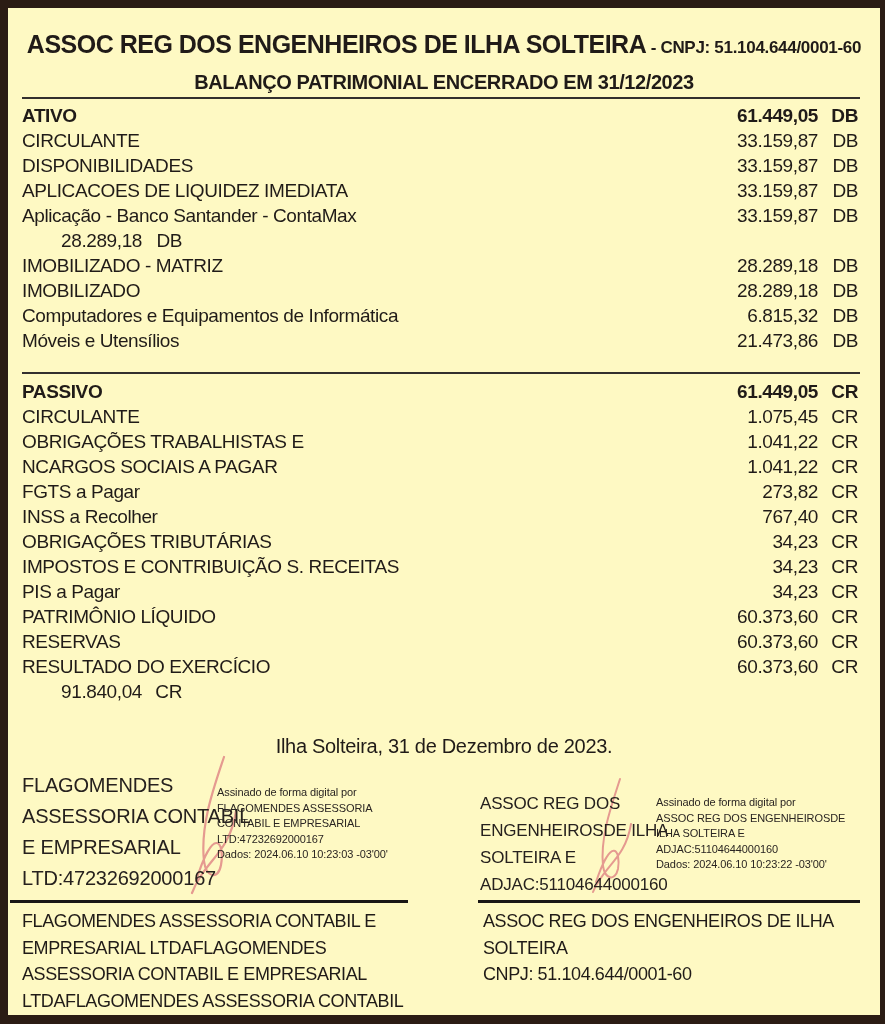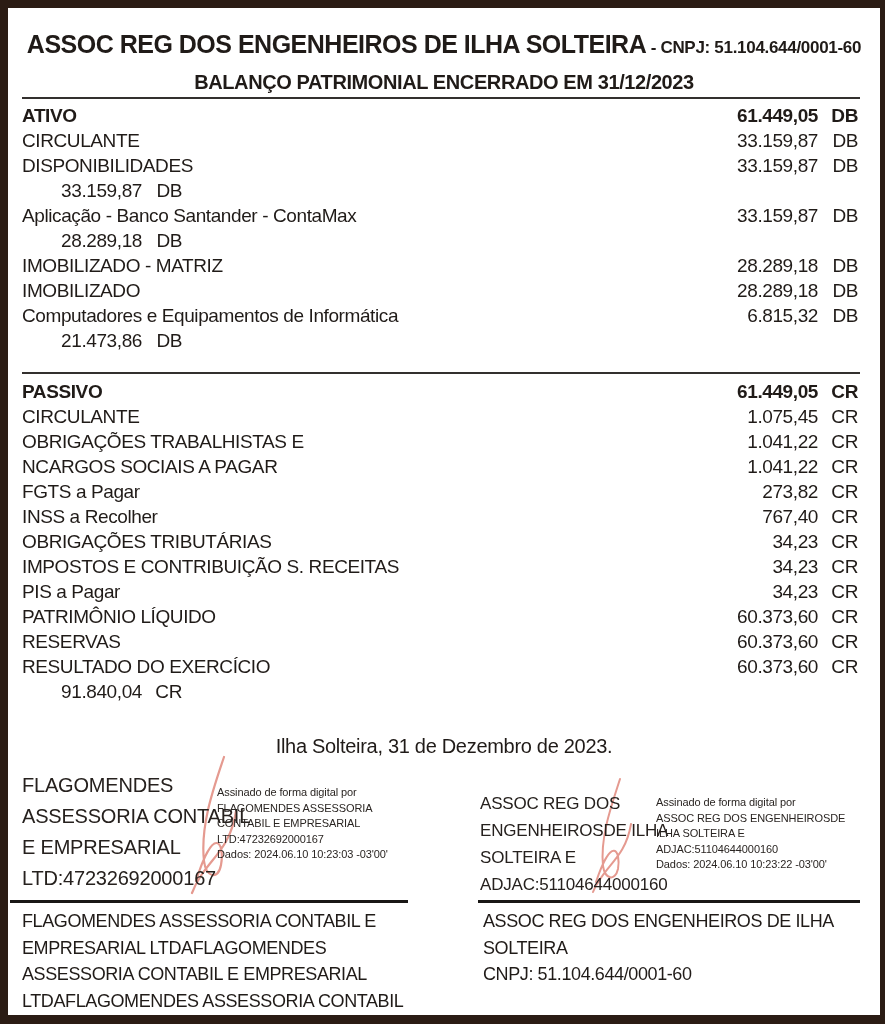--- a/index.html
+++ b/index.html
@@ -9,21 +9,21 @@
     color:#201b18;
     background:#2b1c14;
   }
   .frame {
     position:relative; width:885px; height:1024px;
     background:#2b1c14;
     padding:8px 5px 9px 8px;
   }
   .sheet {
     position:relative; width:872px; height:1007px;
-    background:#ffffff; overflow:hidden;
+    background:#fef9c3; overflow:hidden;
   }
   
   .hdr { position:absolute; top:22px; left:0; right:0; text-align:center; }
   .hdr .title   { font-size:25px; font-weight:700; letter-spacing:-0.5px; }
   .hdr .cnpj    { font-size:17px; font-weight:700; letter-spacing:-0.3px; }
   .hdr .subtitle{ font-size:20px; font-weight:700; letter-spacing:-0.4px; margin-top:12px; }
   
   .rule { position:absolute; left:14px; width:838px; height:2px; background:#33302e; }
   .rule-top     { top:89px; }
   .rule-divider { top:364px; }
@@ -87,20 +87,21 @@
           <span class="lbl">CIRCULANTE</span>
           <span class="val">33.159,87</span>
           <span class="sfx">DB</span>
         </div>
       <div class="row">
           <span class="lbl">DISPONIBILIDADES</span>
           <span class="val">33.159,87</span>
           <span class="sfx">DB</span>
         </div>
       <div class="row">
+          <span class="lbl">APLICACOES DE LIQUIDEZ IMEDIATA</span>
           <span class="val">33.159,87</span>
           <span class="sfx">DB</span>
         </div>
       <div class="row">
           <span class="lbl">Aplicação - Banco Santander - ContaMax</span>
           <span class="val">33.159,87</span>
           <span class="sfx">DB</span>
         </div>
       <div class="row">
           <span class="val">28.289,18</span>
@@ -115,20 +116,21 @@
           <span class="lbl">IMOBILIZADO</span>
           <span class="val">28.289,18</span>
           <span class="sfx">DB</span>
         </div>
       <div class="row">
           <span class="lbl">Computadores e Equipamentos de Informática</span>
           <span class="val">6.815,32</span>
           <span class="sfx">DB</span>
         </div>
       <div class="row">
+          <span class="lbl">Móveis e Utensílios</span>
           <span class="val">21.473,86</span>
           <span class="sfx">DB</span>
         </div>
     </div>
 
     <div class="rule rule-divider"></div>
 
     <div class="tbl tbl-passivo">
       <div class="row row-bold">
           <span class="lbl">PASSIVO</span>

